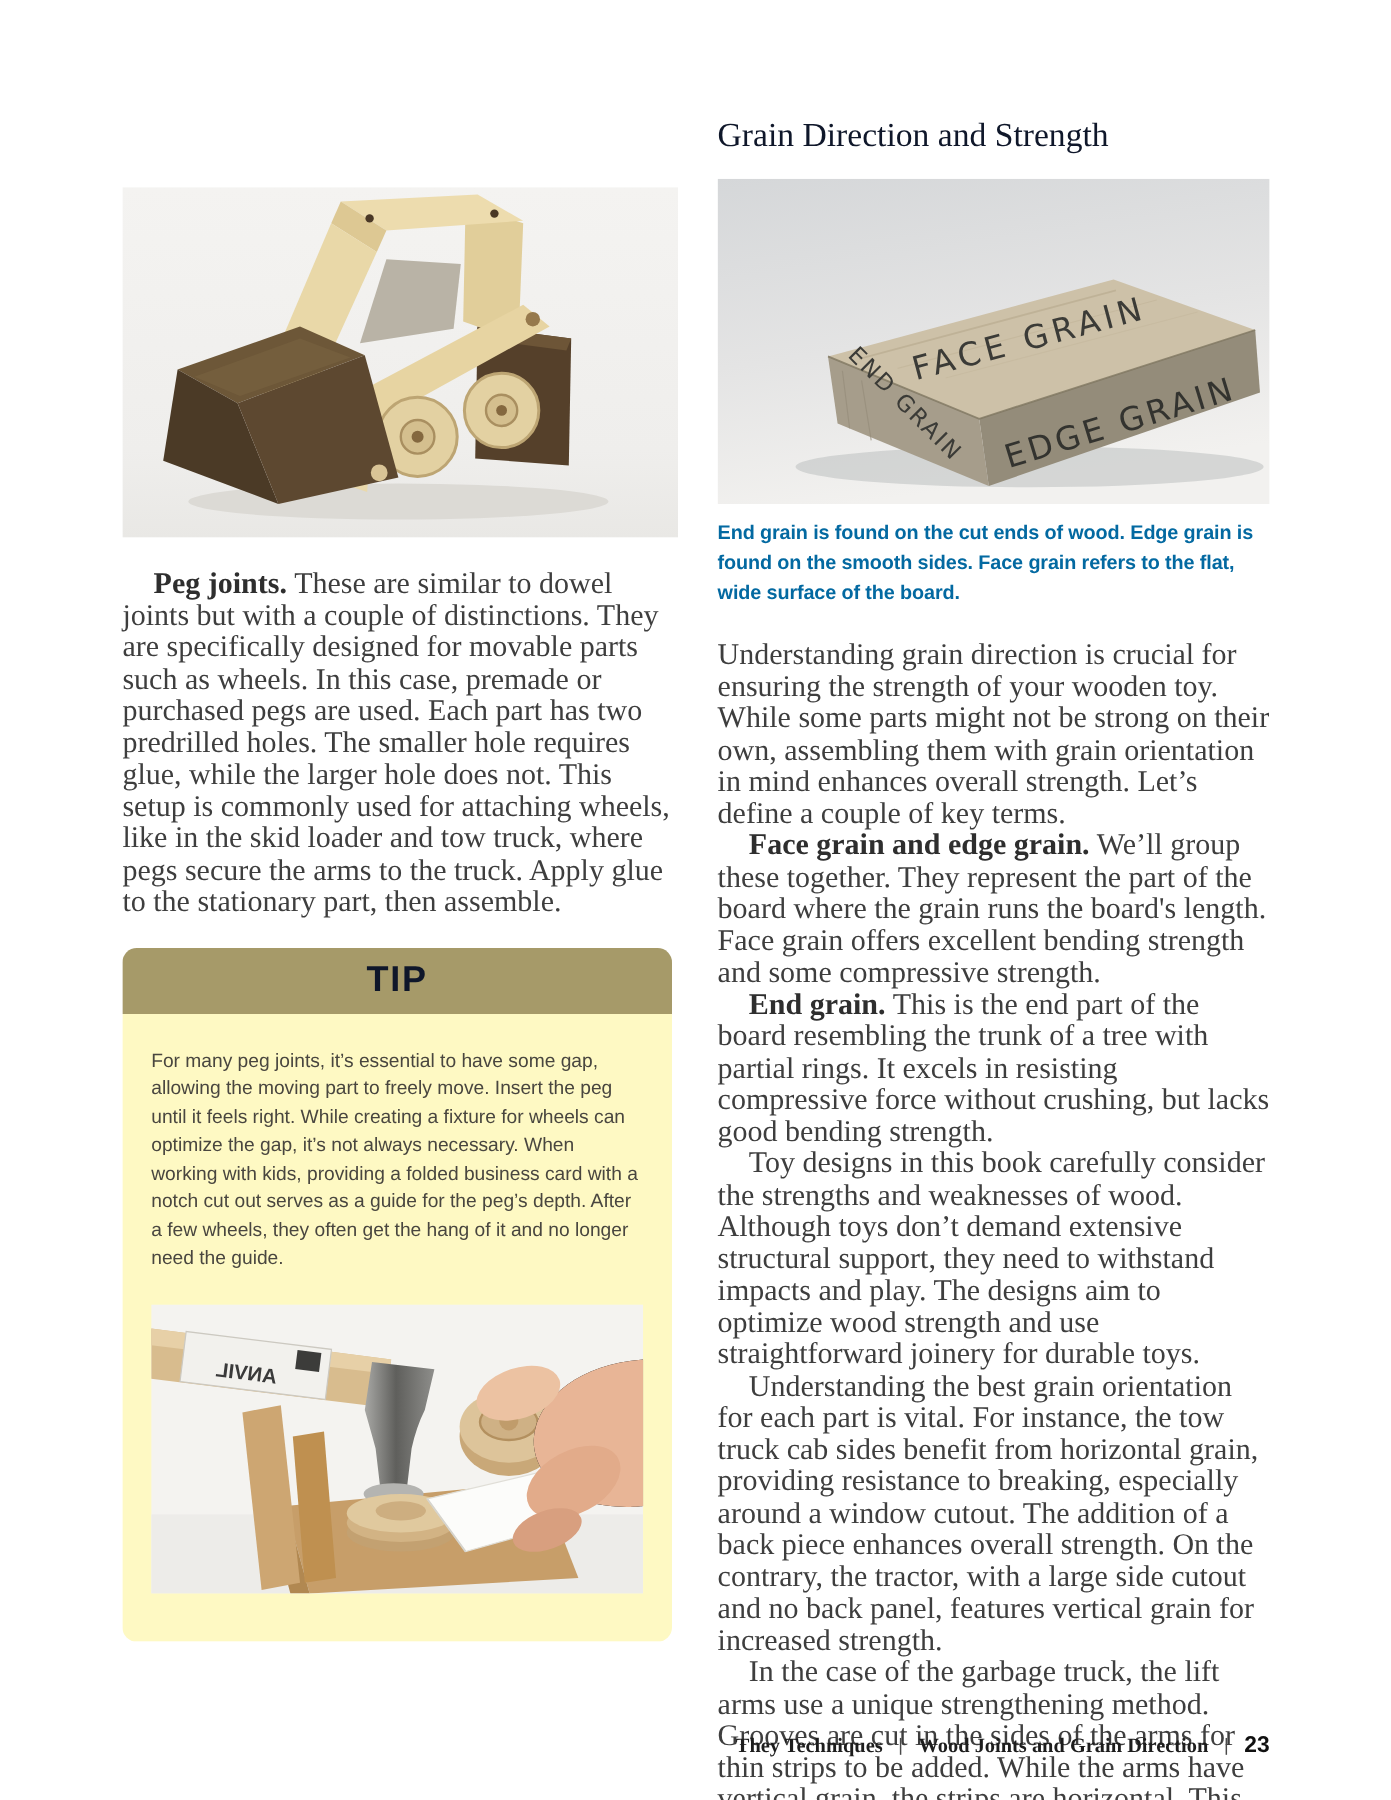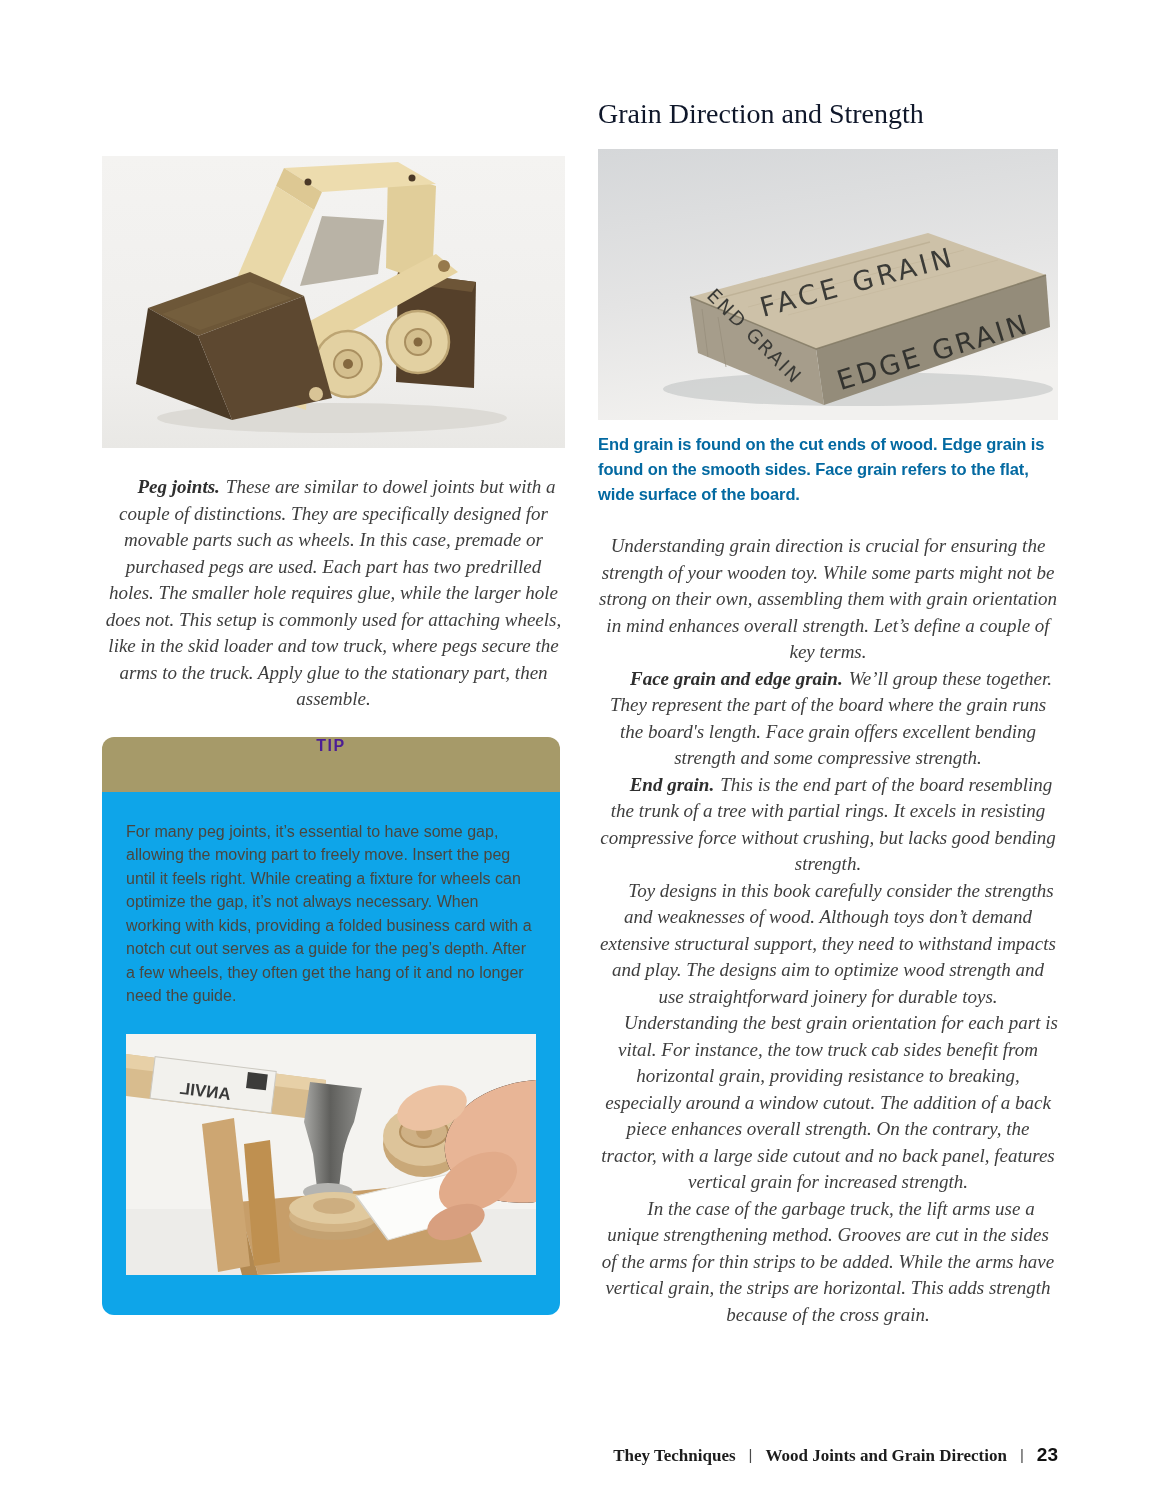--- a/index.html
+++ b/index.html
@@ -23,36 +23,36 @@
 
   .caption {
     font-family:"Liberation Sans", sans-serif;
     font-weight:bold;
     font-size:16.5px; line-height:25px;
     letter-spacing:-0.1px;
     color:#0369a1;
     margin:12px 0 0 0;
   }
   .body-p {
-    font-size:19px; line-height:26.5px;
+    font-size:25px; line-height:26.5px;
     color:#3e3e3e;
-    margin:0; text-align:center;font-style:italic;
+    margin:0; text-align:left;
   }
   .mt-body { margin-top:26px; }
   .indent { text-indent:26px; }
   .lead { font-weight:bold; color:#2e2e2e; }
   .lead:not(:empty) { margin-right:6px; }
 
   .tipbox { margin-top:24px; width:458px; border-radius:12px; overflow:hidden; }
   .tip-header {
     height:55px;
-    display:flex; justify-content:center;
-    font-family:"Liberation Sans", sans-serif;
-    font-weight:bold; font-size:16px; letter-spacing:1.5px;
-    color:#4c1d95;
+    display:flex; align-items:center; justify-content:center;
+    font-family:"Liberation Sans", sans-serif;
+    font-weight:bold; font-size:30px; letter-spacing:1.5px;
+    color:#0f172a;
   }
   .tip-body { padding:28px 24px 40px 24px; }
   .tip-text {
     font-family:"Liberation Sans", sans-serif;
     font-size:16px; line-height:23.5px;
     color:#49463f;
     margin:0;
   }
 
   .heading {
@@ -137,21 +137,21 @@
       </svg>
     </figure>
 
 
     <p class="body-p indent mt-body"><b class="lead">Peg joints.</b><span>These are similar to dowel joints but with a couple of distinctions. They are specifically designed for movable parts such as wheels. In this case, premade or purchased pegs are used. Each part has two predrilled holes. The smaller hole requires glue, while the larger hole does not. This setup is commonly used for attaching wheels, like in the skid loader and tow truck, where pegs secure the arms to the truck. Apply glue to the stationary part, then assemble.</span></p>
 
     <div class="tipbox">
       <div class="tip-header" style="background: rgb(166, 154, 105);">
         <span>TIP</span>
       </div>
-      <div class="tip-body" style="background: #0ea5e9;">
+      <div class="tip-body" style="background: #fef9c3;">
         <p class="tip-text">For many peg joints, it’s essential to have some gap, allowing the moving part to freely move. Insert the peg until it feels right. While creating a fixture for wheels can optimize the gap, it’s not always necessary. When working with kids, providing a folded business card with a notch cut out serves as a guide for the peg’s depth. After a few wheels, they often get the hang of it and no longer need the guide.</p>
         <figure class="photo3">
           <svg viewBox="0 0 410 241" width="410" height="241">
             <defs>
               <linearGradient id="p3metal" x1="0" y1="0" x2="1" y2="0">
                 <stop offset="0" stop-color="#a8a8a5"></stop>
                 <stop offset="0.45" stop-color="#5f5f5c"></stop>
                 <stop offset="1" stop-color="#8e8e8b"></stop>
               </linearGradient>
             </defs>

